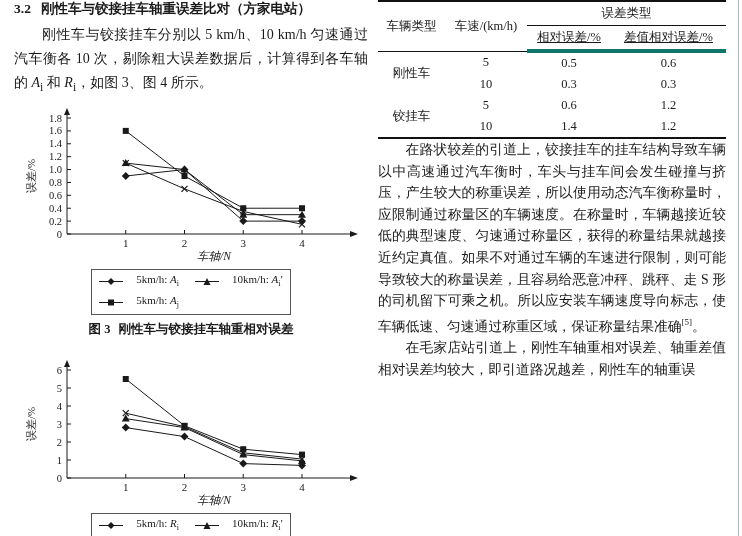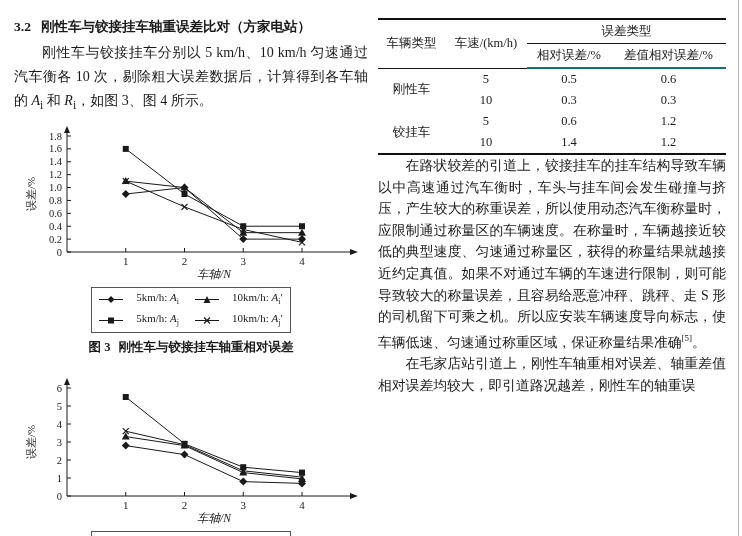--- a/index.html
+++ b/index.html
@@ -1,21 +1,21 @@
 <!DOCTYPE html>
 <html><head>
 <meta charset="utf-8">
 <style>
   html,body{margin:0;padding:0;}
   body{
     width:742px;height:536px;overflow:hidden;
     background:#ffffff;color:#1a1a1a;
     font-family:"Liberation Serif","DejaVu Serif",serif;
   }
-  .page{position:relative;width:742px;height:536px;display:flex;box-sizing:border-box;padding-top:18px;}
+  .page{position:relative;width:742px;height:536px;display:flex;box-sizing:border-box;padding-top:0;}
   .edge-line{position:absolute;right:3px;top:0;bottom:0;width:1px;background:#b9b9b9;}
   .col-left{width:368px;box-sizing:border-box;padding-left:14px;}
   .col-right{width:370px;box-sizing:border-box;padding-left:10px;padding-right:12px;}
 
   
   .sec-head{font-size:13.5px;font-weight:bold;line-height:18px;white-space:nowrap;}
   .sec-head .num{margin-right:10px;}
   .intro{margin:5px 0 0 0;font-size:14px;line-height:24px;text-align:justify;text-indent:2em;}
   .figure{margin-top:6px;text-align:center;}
   .figure.second{margin-top:20px;}
@@ -30,21 +30,21 @@
   .figcap .lab{margin-right:8px;text-align:right;}
 
   
   .tabcap{text-align:center;font-weight:bold;font-size:13px;margin:4px 0 5px 0;white-space:nowrap;}
   .tabcap .lab{margin-right:14px;}
   table.t2{width:100%;border-collapse:collapse;font-size:12.5px;
            border-top:2px solid #111;border-bottom:2px solid #111;}
   table.t2 th,table.t2 td{font-weight:normal;text-align:center;padding:3px 2px;}
   table.t2 th.span2{border-bottom:1px solid #111;}
   table.t2 th.grp{border-bottom:1px solid #111;}
-  table.t2 tr.sub th{border-bottom:2px solid #0f766e;}
+  table.t2 tr.sub th{border-bottom:4px solid #0f766e;text-decoration:underline;}
   .para{margin:0;font-size:13.8px;line-height:21.6px;text-align:justify;text-indent:2em;}
   .para.first{margin-top:9px;}
   .para sup{font-size:9px;}
 </style>
 </head>
 <body>
 
 <div class="page">
 
   <div class="col-left">
@@ -132,28 +132,20 @@
               </svg>
             <span><span>10km/h: </span><i>A</i><sub>i</sub><span>′</span></span>
           </span>
           <span class="li">
             <svg viewBox="0 0 24 9">
                 <line x1="0" y1="4.5" x2="24" y2="4.5" stroke="#1a1a1a"></line>
                 <rect x="9" y="1.5" width="6" height="6" fill="#1a1a1a"></rect>
               </svg>
             <span><span>5km/h: </span><i>A</i><sub>j</sub><span></span></span>
           </span>
-          <span class="li">
-            <svg viewBox="0 0 24 9">
-                <line x1="0" y1="4.5" x2="24" y2="4.5" stroke="#1a1a1a"></line>
-                <line x1="9" y1="1.5" x2="15" y2="7.5" stroke="#1a1a1a" stroke-width="1.2"></line>
-                <line x1="9" y1="7.5" x2="15" y2="1.5" stroke="#1a1a1a" stroke-width="1.2"></line>
-              </svg>
-            <span><span>10km/h: </span><i>A</i><sub>j</sub><span>′</span></span>
-          </span>
         </div>
       </div>
       <div class="figcap">
         <span class="lab">图 3</span><span>刚性车与铰接挂车轴重相对误差</span>
       </div>
     </div>
 
     <div class="figure second">
       <svg width="336" height="150">
           <line x1="44" y1="120" x2="44" y2="6" stroke="#1a1a1a"></line>

